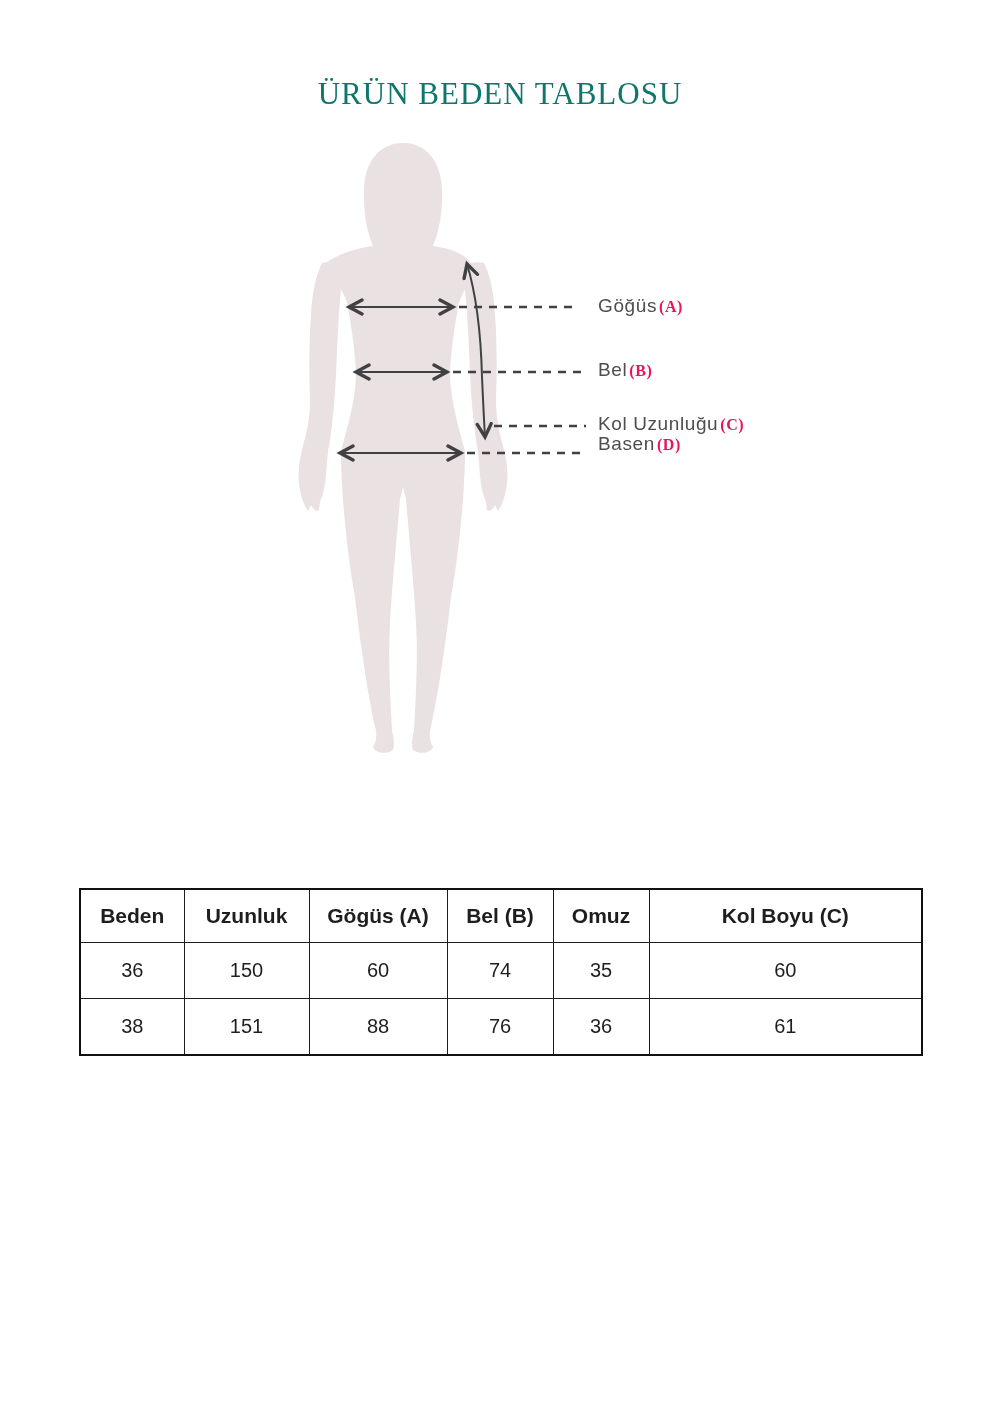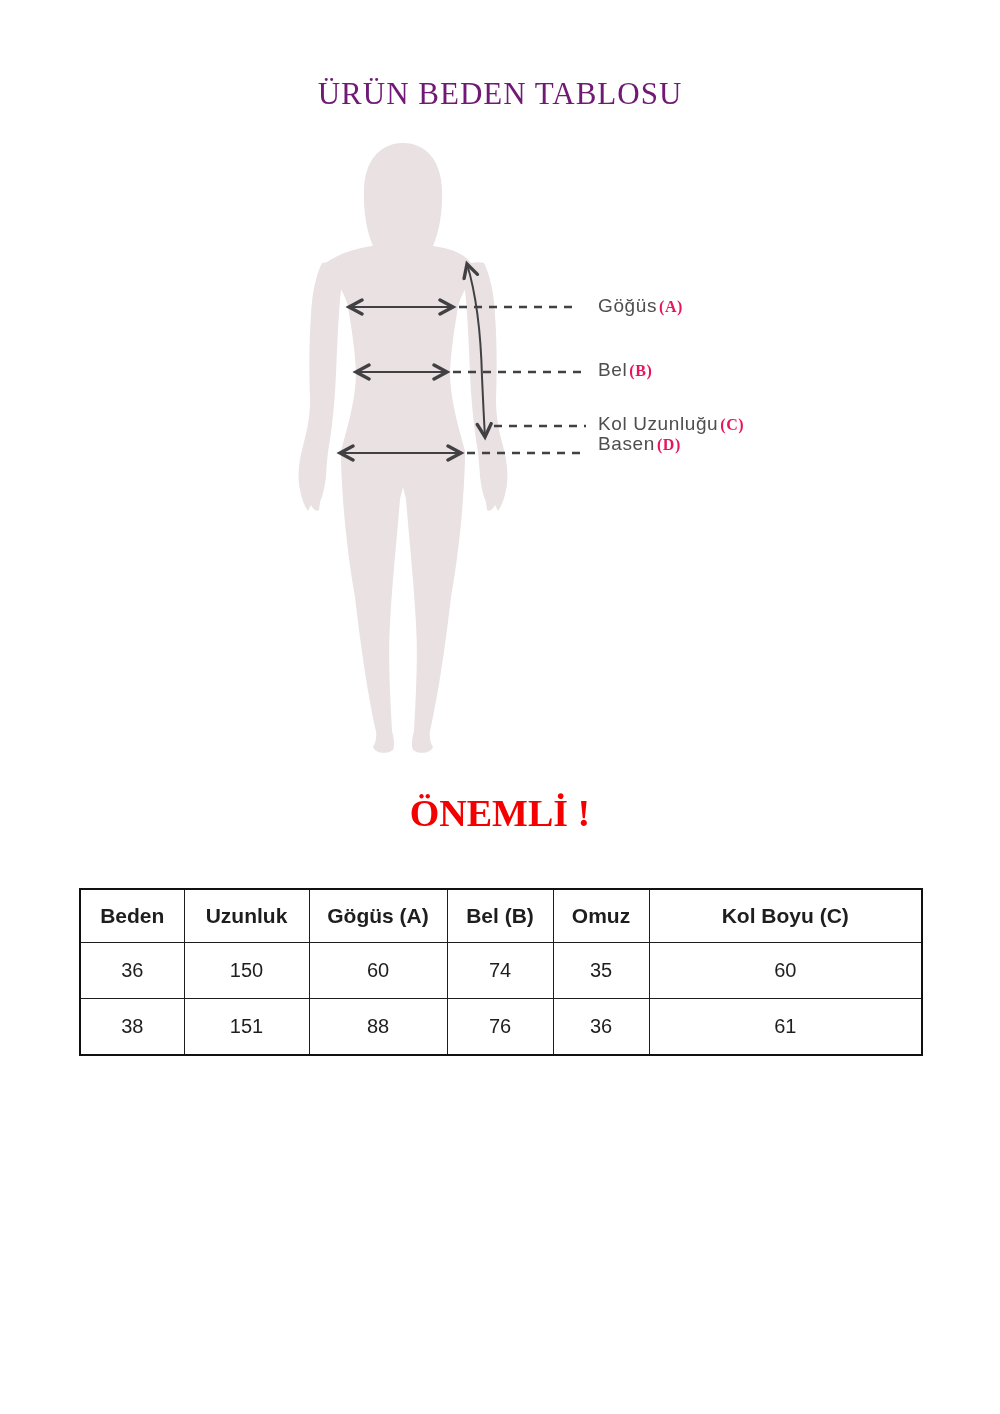--- a/index.html
+++ b/index.html
@@ -12,21 +12,21 @@
     overflow: hidden;
   }
   .page-title {
     position: absolute;
     top: 76px; left: 0; width: 1000px;
     text-align: center;
     font-family: "Liberation Serif", serif;
     font-size: 31px;
     font-weight: 500;
     letter-spacing: 1px;
-    color: #701a75;
+    color: #0f766e;
     margin: 0;
   }
   .figure { position: absolute; left: 0; top: 135px; width: 896px; height: 630px; }
   .figure svg { position: absolute; left: 280px; top: 0; }
   .mlabel {
     position: absolute;
     left: 598px;
     white-space: nowrap;
     font-size: 19px;
     letter-spacing: 0.6px;
@@ -187,21 +187,20 @@
       <span>Bel</span><span class="mletter">(B)</span>
     </div>
     <div class="mlabel" style="top:278px">
       <span>Kol Uzunluğu</span><span class="mletter">(C)</span>
     </div>
     <div class="mlabel" style="top:298px">
       <span>Basen</span><span class="mletter">(D)</span>
     </div>
   </div>
 
-  <h2 class="important-title">ÖNEMLİ !</h2>
 
   <table class="size-table">
     <colgroup>
       <col style="width:104px">
         <col style="width:125px">
         <col style="width:138px">
       <col style="width:106px">
         <col style="width:96px">
         <col style="width:273px">
     </colgroup>

